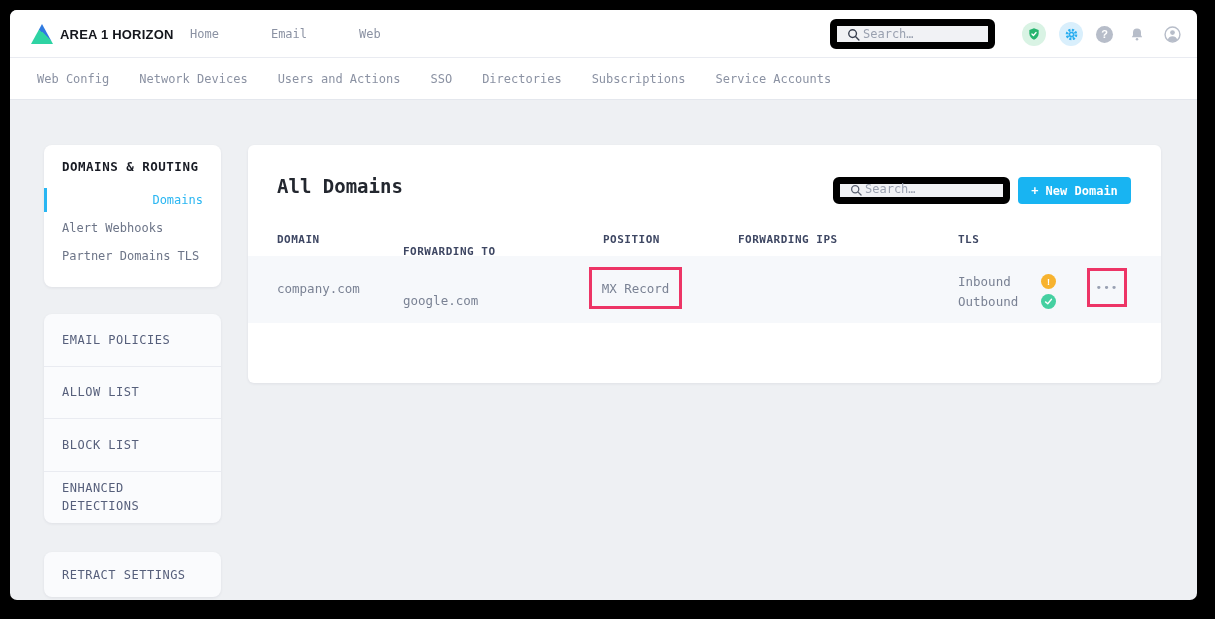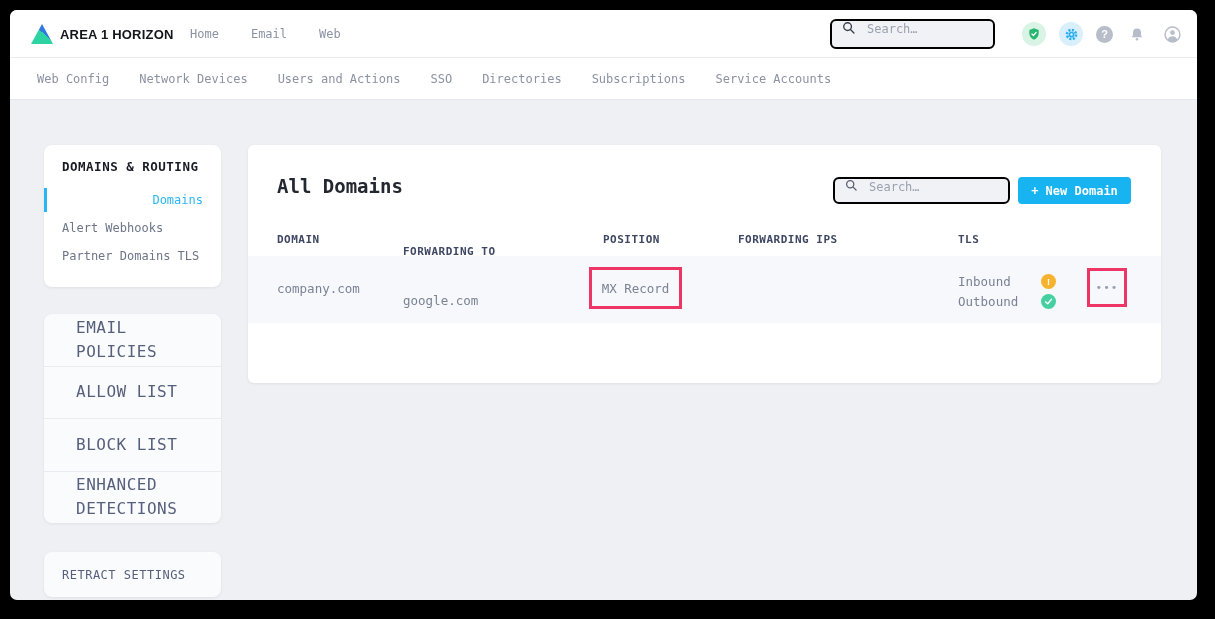--- a/index.html
+++ b/index.html
@@ -3,23 +3,23 @@
 <meta charset="utf-8">
 <style>
   html,body{margin:0;padding:0;background:#000;}
   body{width:1215px;height:619px;position:relative;font-family:"DejaVu Sans Mono",monospace;-webkit-font-smoothing:antialiased;}
   .app{position:absolute;left:10px;top:10px;width:1187px;height:590px;background:#eef0f3;border-radius:7px;overflow:hidden;}
 
   
   .topbar{position:absolute;left:0;top:0;width:100%;height:48px;background:#fff;border-bottom:1px solid #e9ebf1;box-sizing:border-box;}
   .brand{position:absolute;left:21px;top:0;height:48px;display:flex;align-items:center;gap:7px;}
   .brand-text{font-family:"Liberation Sans",sans-serif;font-weight:700;font-size:13px;letter-spacing:.2px;color:#14161c;}
-  .topnav{position:absolute;left:180px;top:0;height:48px;display:flex;align-items:center;gap:32px;}
+  .topnav{position:absolute;left:180px;top:0;height:48px;display:flex;align-items:center;gap:52px;}
   .topnav .item{font-size:12px;color:#8b92a3;cursor:pointer;}
-  .searchbox{position:absolute;display:flex;align-items:flex-start;gap:9px;background:#f1f2f5;border:2px solid #000000;border-radius:6px;box-sizing:border-box;}
+  .searchbox{position:absolute;display:flex;align-items:flex-end;gap:0;background:#f1f2f5;border:7px solid #000000;border-radius:6px;box-sizing:border-box;}
   .searchbox input{border:0;background:transparent;outline:none;font-family:"DejaVu Sans Mono",monospace;font-size:12px;color:#3a4150;width:100%;}
   .searchbox input::placeholder{color:#9aa1b0;}
   .sb-top{left:820px;top:9px;width:165px;height:30px;padding:0 10px;}
   .iconrow{position:absolute;right:14px;top:0;height:48px;display:flex;align-items:center;gap:13px;}
   .circ{border-radius:50%;display:flex;align-items:center;justify-content:center;}
   .badge-green{width:24px;height:24px;background:#d9f3e4;}
   .badge-blue{width:24px;height:24px;background:#d9effc;}
   .badge-gray{width:17px;height:17px;background:#b7bdc9;color:#fff;font-size:11px;font-weight:700;font-family:"Liberation Sans",sans-serif;}
   .plainicon{width:22px;height:24px;display:flex;align-items:center;justify-content:center;}
 
@@ -33,21 +33,21 @@
   .content{position:absolute;left:0;top:106px;width:100%;height:556px;}
   .card{position:absolute;background:#fff;border-radius:8px;box-shadow:0 1px 3px rgba(25,35,60,.07);box-sizing:border-box;}
 
   
   .card-routing{left:34px;top:29px;width:177px;height:142px;padding-top:14px;}
   .routing-title{padding:0 18px 12px 18px;font-size:12.5px;font-weight:700;color:#181b24;letter-spacing:.5px;}
   .routing-item{position:relative;padding:7px 18px;font-size:12px;color:#6d7588;cursor:pointer;}
   .routing-item.active{color:#29b6f2;text-align:right;}
   .routing-item.active::before{content:"";position:absolute;left:0;top:2px;bottom:2px;width:3px;background:#29b6f2;}
   .card-sections{left:34px;top:198px;width:177px;height:209px;background:#fafbfd;display:flex;flex-direction:column;overflow:hidden;}
-  .section-item{flex:1;display:flex;align-items:center;padding:0 20px 0 32px;font-size:16px;letter-spacing:.5px;color:#565f7b;border-bottom:1px solid #e9ebf1;cursor:pointer;line-height:1.5;}
+  .section-item{flex:1;display:flex;align-items:center;padding:0 20px 0 18px;font-size:12px;letter-spacing:.5px;color:#565f7b;border-bottom:1px solid #e9ebf1;cursor:pointer;line-height:1.5;}
   .section-item:last-child{border-bottom:0;}
   .card-retract{left:34px;top:436px;width:177px;height:45px;background:#fafbfd;display:flex;align-items:center;padding:0 18px;font-size:12px;letter-spacing:.5px;color:#565f7b;cursor:pointer;}
 
   
   .panel{left:238px;top:29px;width:913px;height:238px;border-radius:6px;}
   .panel-title{position:absolute;left:29px;top:30px;font-size:19px;font-weight:700;color:#23272f;}
   .sb-panel{left:585px;top:32px;width:177px;height:27px;padding:0 10px;background:#f1f2f5;}
   .btn-new{position:absolute;left:770px;top:32px;width:113px;height:27px;background:#18b4f2;color:#fff;border:0;border-radius:4px;font-family:"DejaVu Sans Mono",monospace;font-size:12px;font-weight:700;cursor:pointer;display:flex;align-items:center;justify-content:center;}
   .thead{position:absolute;left:0;top:88px;width:100%;height:24px;font-size:11px;font-weight:700;color:#3e4763;letter-spacing:.5px;}
   .th{position:absolute;top:0;}

